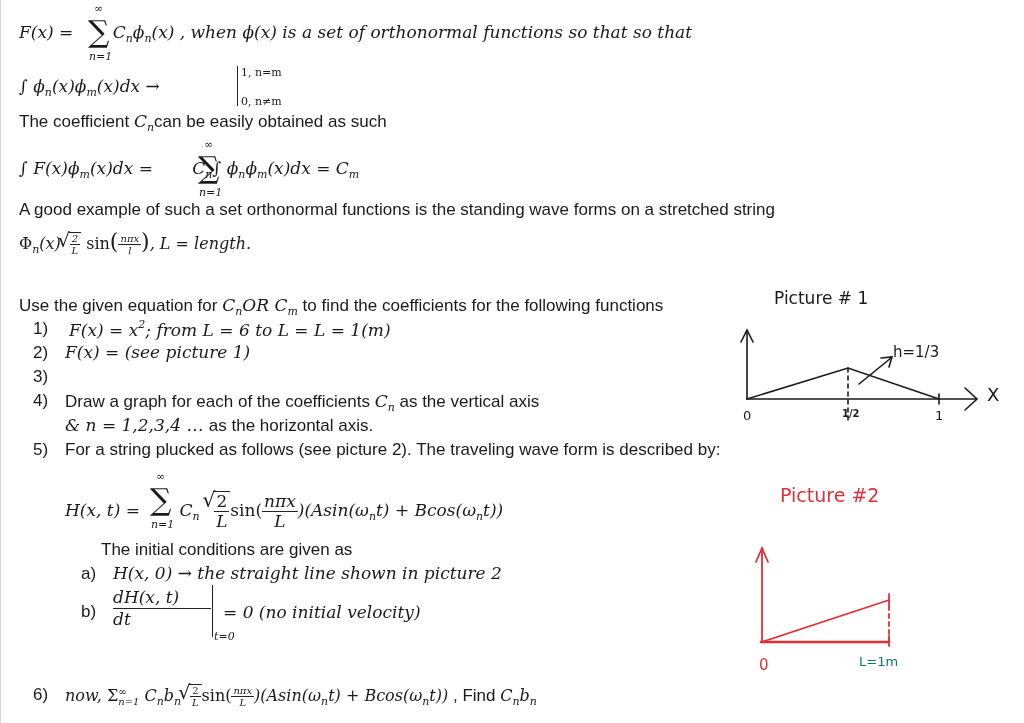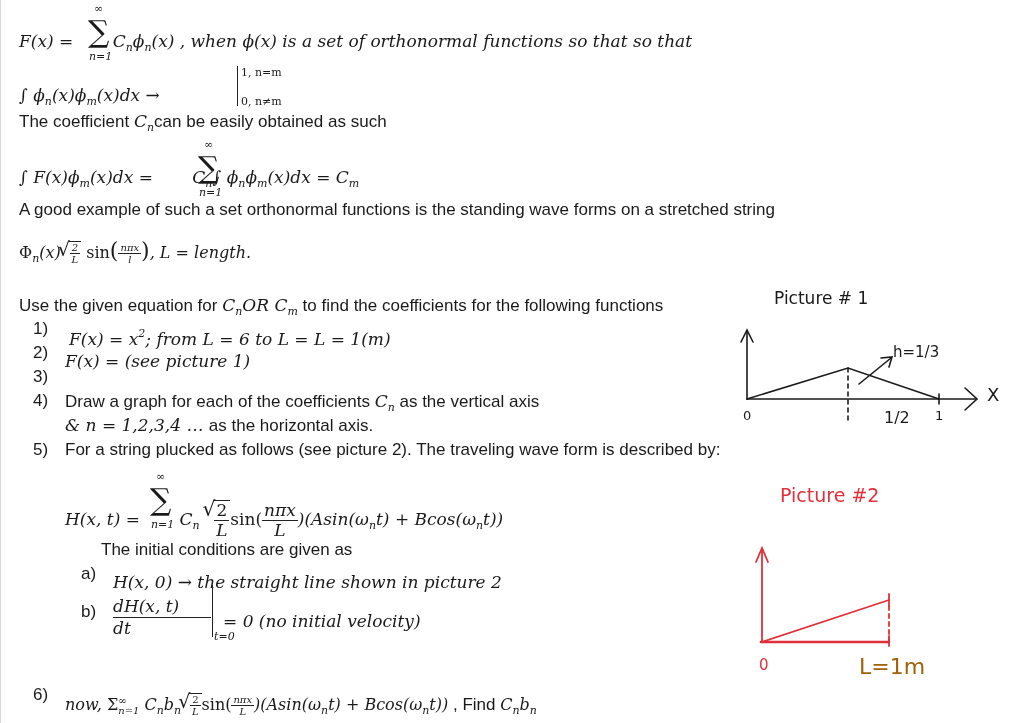--- a/index.html
+++ b/index.html
@@ -1,20 +1,20 @@
 <!DOCTYPE html>
 <html><head>
 <meta charset="utf-8">
 <style>
   html, body { margin:0; padding:0; background:#ffffff; }
   body { width:1024px; height:723px; position:relative; overflow:hidden; color:#1a1a1a; }
   .page { position:absolute; left:0; top:0; width:1024px; height:723px; border-left:1px solid #d8d8d8; box-sizing:border-box; }
   .abs { position:absolute; white-space:nowrap; }
   .txt { font-family:"Liberation Sans", sans-serif; font-size:17px; }
-  .m { font-family:"DejaVu Serif", serif; font-style:italic; font-size:17px;margin-top:9px; }
+  .m { font-family:"DejaVu Serif", serif; font-style:italic; font-size:17px; }
   .mr { font-family:"DejaVu Serif", serif; font-style:normal; }
   .sub { font-size:11px; vertical-align:-4px; }
   .sup { font-size:11px; vertical-align:8px; }
   .sigma { position:absolute; font-family:"DejaVu Serif", serif; font-size:30px; line-height:30px; }
   .lim { position:absolute; font-family:"DejaVu Serif", serif; font-size:11px; font-style:italic; }
   .frac { display:inline-block; vertical-align:middle; text-align:center; font-family:"DejaVu Serif", serif; font-style:italic; }
   .frac .n { display:block; border-bottom:1px solid #222; padding:0 2px; line-height:1.1; }
   .frac .d { display:block; line-height:1.1; }
   .sqrt { display:inline-block; border-top:1px solid #222; padding:0 1px; margin-left:8px; position:relative; }
   .sqrt:before { content:"√"; position:absolute; left:-11px; top:-4px; font-style:normal; font-size:120%; }
@@ -124,21 +124,21 @@
       <line x1="127" y1="68" x2="127" y2="120" stroke-dasharray="4,4"></line>
 
       <line x1="218" y1="94" x2="218" y2="104"></line>
 
       <line x1="138" y1="84" x2="170" y2="58"></line>
       <polyline points="160,58 171,57 168,67"></polyline>
     </g>
   </svg>
   <div class="abs hand" style="left:986px; top:384px; font-size:18px;">X</div>
   <div class="abs hand" style="left:742px; top:408px; font-size:13px;">0</div>
-  <div class="abs hand" style="left:883px; top:408px; font-size:16px;">1/2</div>
+  <div class="abs hand" style="left:841px; top:408px; font-size:10px;font-weight:bold;">1/2</div>
   <div class="abs hand" style="left:934px; top:408px; font-size:13px;">1</div>
   <div class="abs hand" style="left:892px; top:343px; font-size:15px;">h=1/3</div>
 
   <div class="abs hand" style="left:779px; top:484px; font-size:19px; color:#e0303a;">Picture #2</div>
   <svg class="abs" style="left:740px; top:540px;" width="200" height="120" viewBox="0 0 200 120">
     <g stroke="#e0303a" stroke-width="1.8" fill="none" stroke-linecap="round">
 
       <line x1="21" y1="102" x2="21" y2="10"></line>
       <polyline points="15,22 21,8 27,22"></polyline>
 
@@ -147,15 +147,15 @@
       <line x1="21" y1="102" x2="148" y2="60"></line>
 
       <line x1="148" y1="54" x2="148" y2="66"></line>
 
       <line x1="148" y1="66" x2="148" y2="102" stroke-dasharray="4,4"></line>
 
       <line x1="148" y1="96" x2="148" y2="106"></line>
     </g>
   </svg>
   <div class="abs hand" style="left:758px; top:656px; font-size:15px; color:#e0303a;">0</div>
-  <div class="abs hand" style="left:858px; top:654px; font-size:22px; color:#a16207;">L=1m</div>
+  <div class="abs hand" style="left:858px; top:654px; font-size:13px; color:#0f766e;">L=1m</div>
 
 </div>
 
 </body></html>

